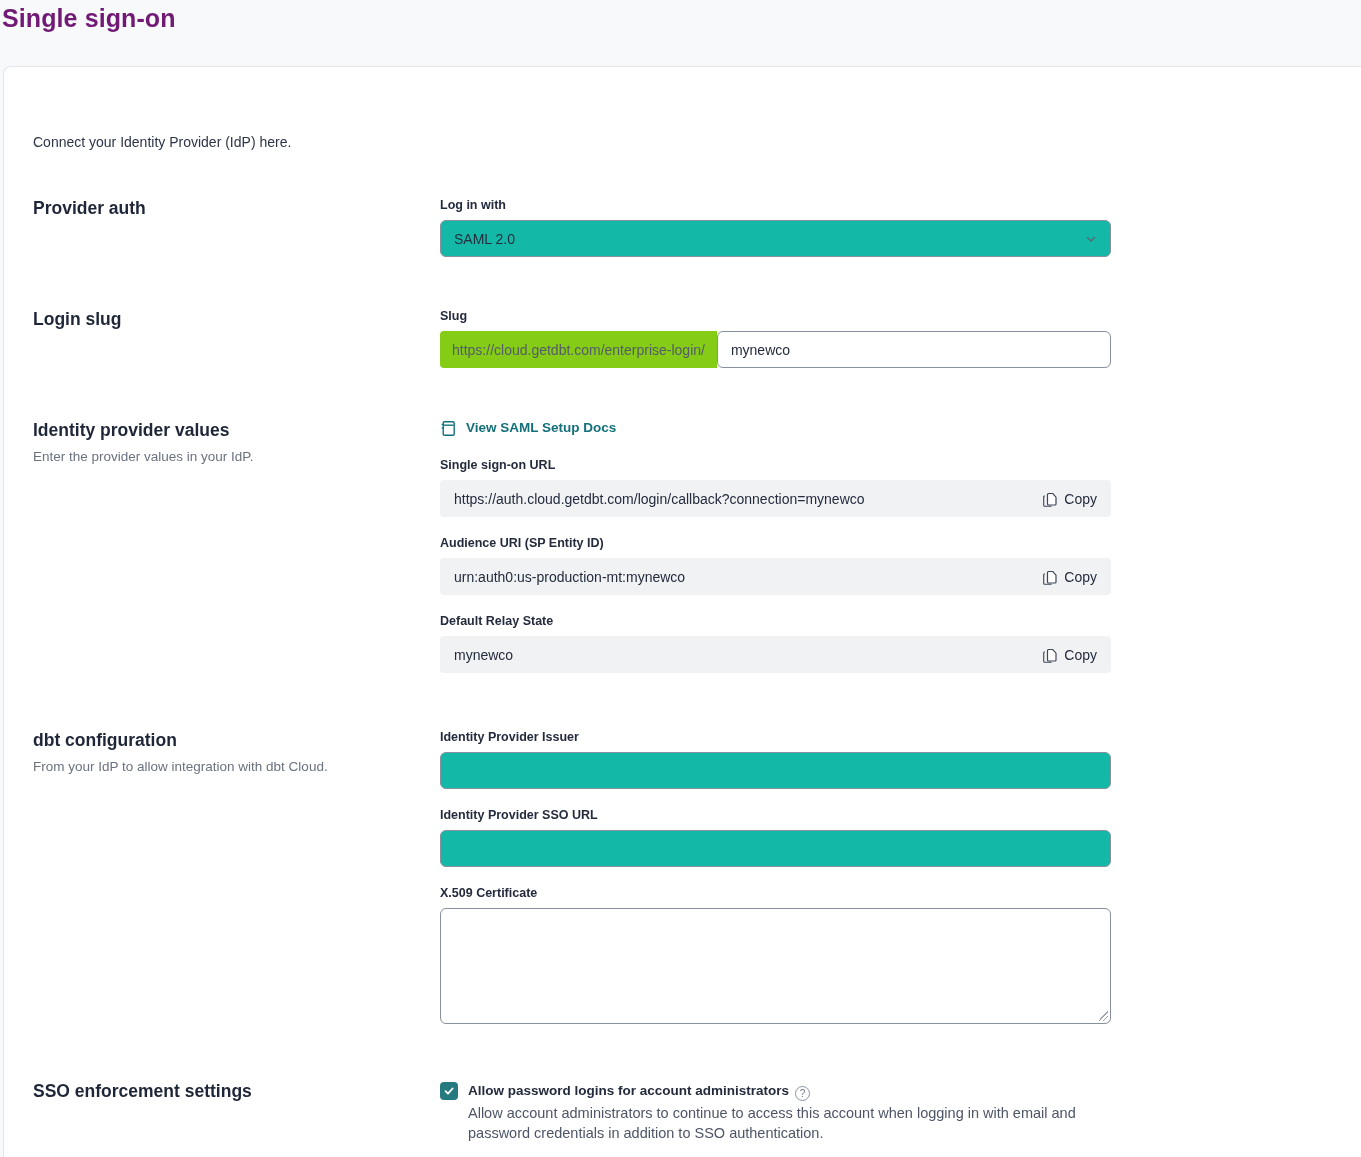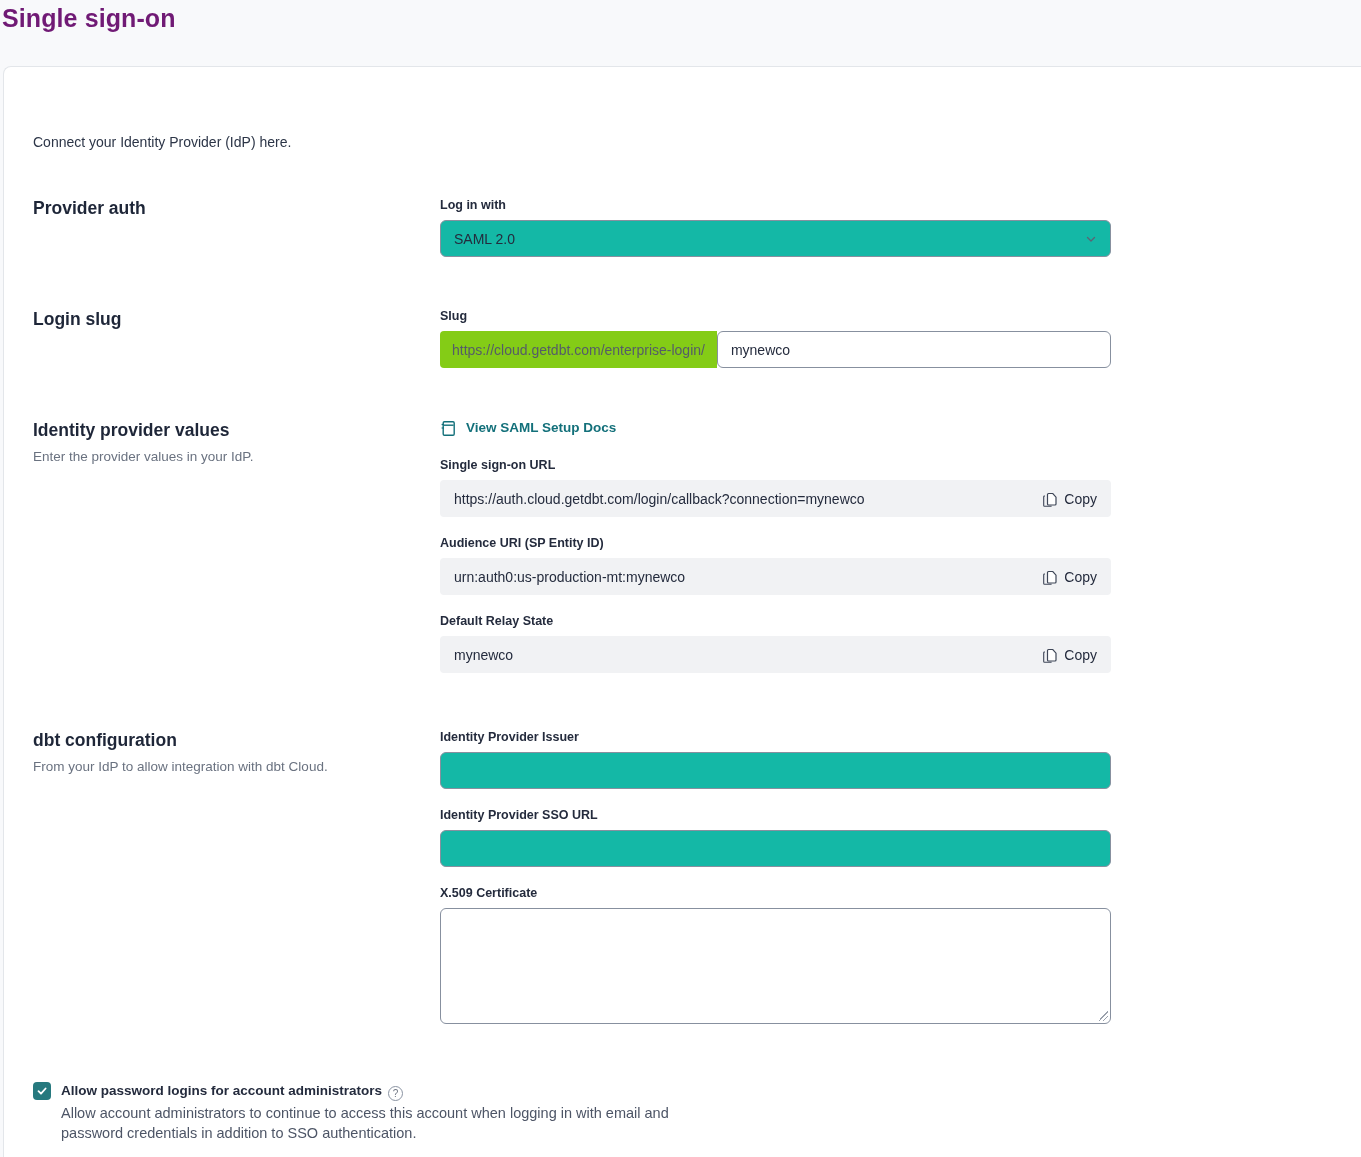--- a/index.html
+++ b/index.html
@@ -343,20 +343,23 @@
         <label class="field-label">X.509 Certificate</label>
         <div class="textarea-wrap">
           <textarea class="cert-textarea" value="" style=""></textarea>
           <span class="resize-handle"></span>
         </div>
       </div>
     </div>
   </div>
 
   <div class="section">
+    <div class="section-left">
+      <h2 class="section-heading">SSO enforcement settings</h2>
+    </div>
     <div class="section-right">
       <div class="checkbox-row">
         <span class="checkbox">
           <span style="display:flex;">
             <svg width="12" height="12" viewBox="0 0 12 12" fill="none">
                 <path d="M2.5 6.2 L5 8.7 L9.6 3.5" stroke="#ffffff" stroke-width="1.8" stroke-linecap="round" stroke-linejoin="round"></path>
               </svg>
           </span>
         </span>
         <div>

